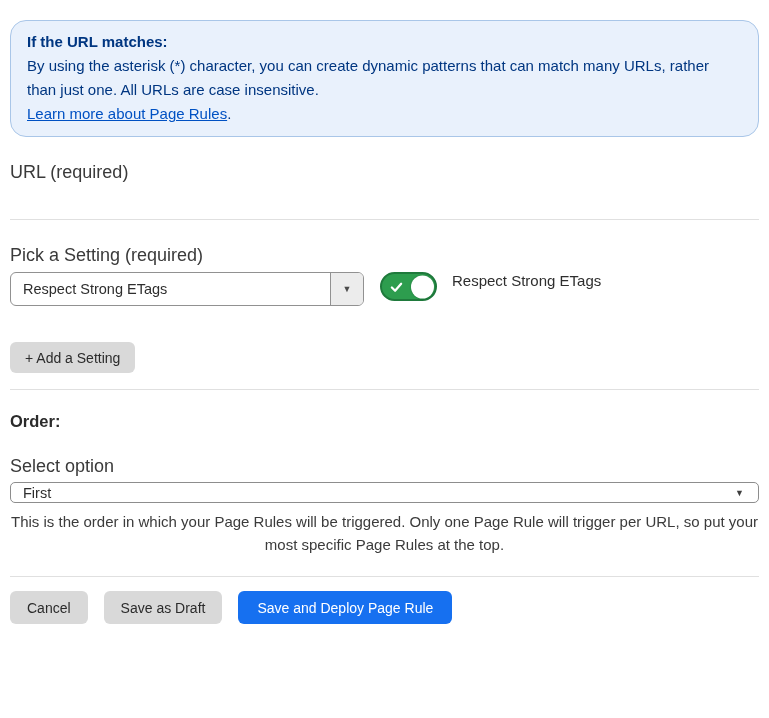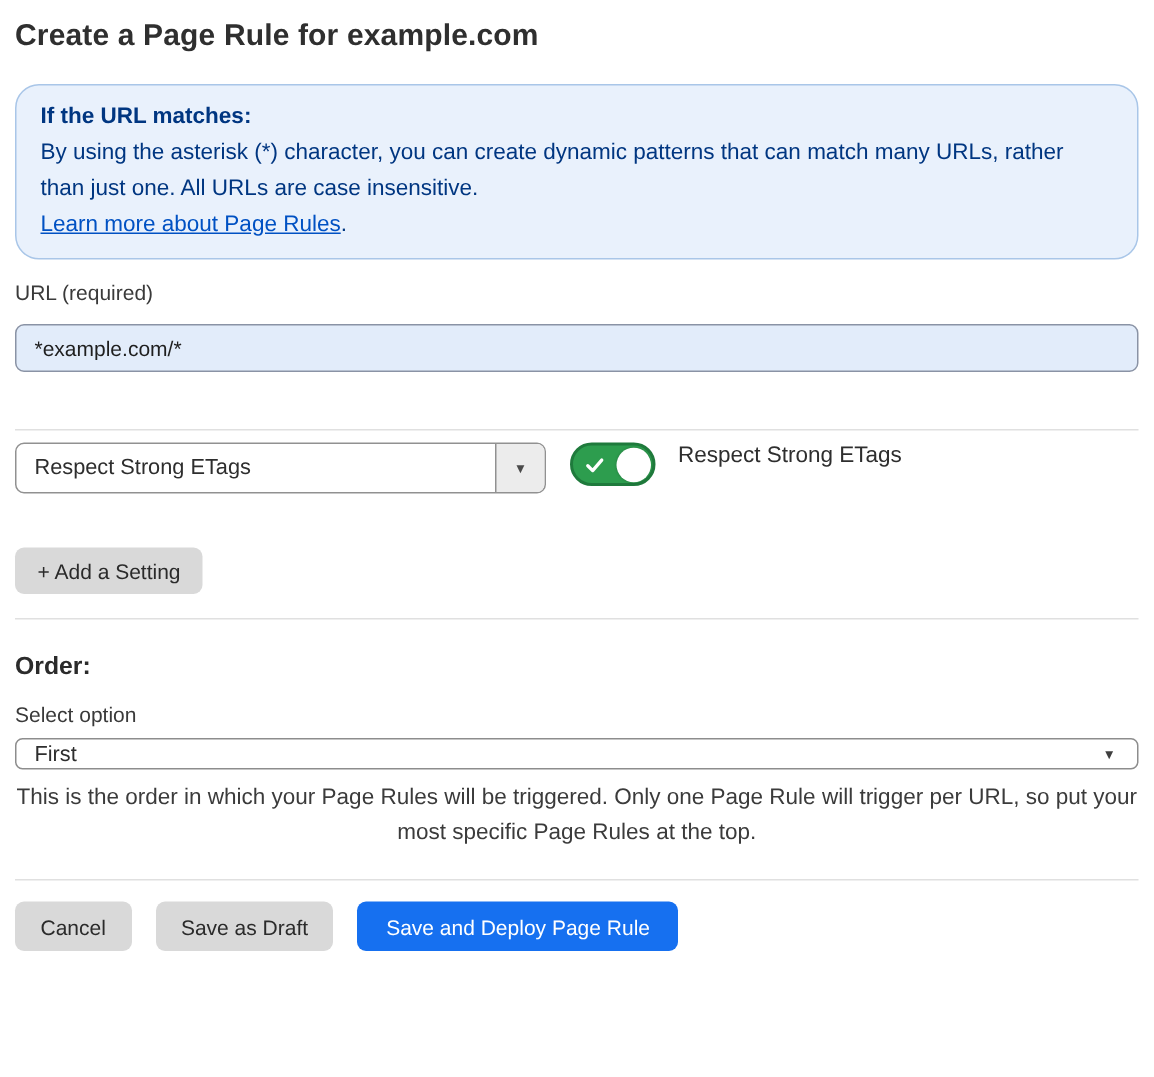--- a/index.html
+++ b/index.html
@@ -35,22 +35,22 @@
     line-height: 24px;
   }
   .info-box .info-heading { font-weight: 700; }
   .info-box a.info-link {
     color: #0051c3;
     text-decoration: underline;
     cursor: pointer;
   }
 
   .field-label {
-    margin-top: 14px;
-    font-size: 14px;
+    margin-top: 27px;
+    font-size: 18px;
     line-height: 17px;
     color: #3a3a3a;
   }
 
   .url-input {
     display: block;
     margin-top: 12px;
     width: 100%;
     height: 32px;
     background: #e2ecfa;
@@ -208,34 +208,33 @@
     display: flex;
     align-items: center;
   }
   .footer-row .btn + .btn { margin-left: 16px; }
 </style>
 </head>
 <body>
 
 <div class="container">
 
-  <h1 class="page-title">Create a Page Rule for example.com</h1>
 
   <div class="info-box">
     <div class="info-heading">If the URL matches:</div>
     <div class="info-body">By using the asterisk (*) character, you can create dynamic patterns that can match many URLs, rather than just one. All URLs are case insensitive.</div>
     <div><a class="info-link">Learn more about Page Rules</a><span>.</span></div>
   </div>
 
   <div class="field-label">URL (required)</div>
-  <input class="url-input" type="text" value="*example.com/*" style="">
 
   <hr class="divider divider-1">
 
 
+  <div class="field-label">Pick a Setting (required)</div>
 
   <div class="setting-row">
     <div class="setting-dropdown">
       <div class="dd-value">Respect Strong ETags</div>
       <div class="dd-arrow-btn">
         <span>▼</span>
       </div>
     </div>
 
     <div class="toggle" aria-checked="true">

